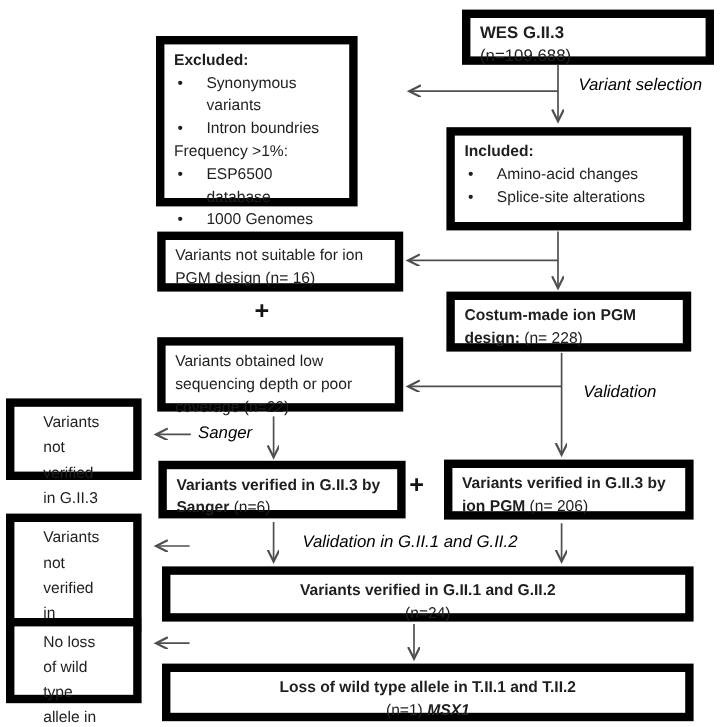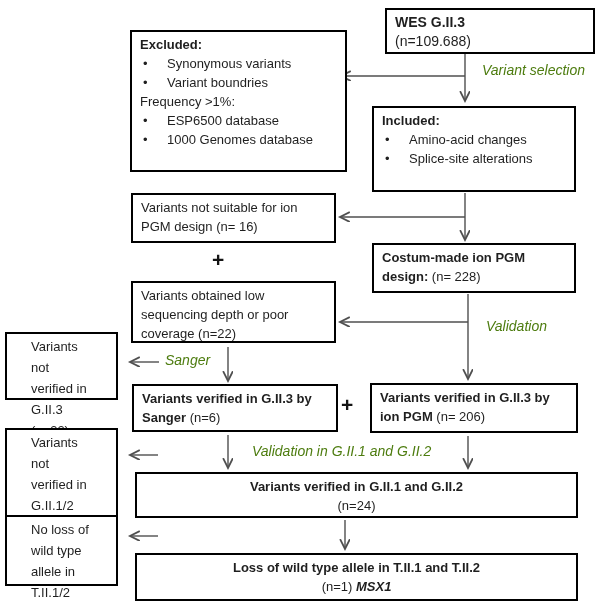--- a/index.html
+++ b/index.html
@@ -1,31 +1,31 @@
 <!DOCTYPE html>
 <html><head>
 <meta charset="utf-8">
 <style>
   html,body{margin:0;padding:0;background:#ffffff;}
   #canvas{
     position:relative;width:600px;height:606px;background:#ffffff;
     font-family:"Liberation Sans",sans-serif;color:#1f1f1f;overflow:hidden;
   }
   .box{
-    position:absolute;border:2px solid #000000;background:#ffffff;
+    position:absolute;border:7px solid #000000;background:#ffffff;
     font-size:13px;line-height:19px;padding:3px 8px;box-sizing:border-box;
   }
   .bold{font-weight:700;}
   .center{text-align:center;}
   .gene{font-weight:700;font-style:italic;}
   .bullet-row{display:flex;}
   .dot{flex:0 0 24px;padding-left:3px;}
   .smallbox{line-height:21px;padding:2px 24px;}
   .lbl{
-    position:absolute;font-style:italic;font-size:14px;color:#4d7c0f;
+    position:absolute;font-style:italic;font-size:14px;color:#000000;
     white-space:nowrap;
   }
   .plus{position:absolute;font-weight:700;font-size:21px;color:#141414;}
   svg.arrows{position:absolute;left:0;top:0;width:600px;height:606px;}
   svg.arrows line{stroke:#4f4f4f;stroke-width:1.4;}
 </style>
 </head>
 <body>
 
 <div id="canvas">
@@ -49,29 +49,29 @@
     <line x1="158" y1="455" x2="130" y2="455" marker-end="url(#ah)"></line>
     <line x1="345" y1="520" x2="345" y2="549" marker-end="url(#ah)"></line>
     <line x1="158" y1="536" x2="130" y2="536" marker-end="url(#ah)"></line>
   </svg>
 
   <div class="box" style="left:385px;top:8px;width:210px;height:46px;font-size:14px;">
     <div class="bold">WES G.II.3</div>
     <div>(n=109.688)</div>
   </div>
 
-  <div class="box" style="left:130px;top:30px;width:217px;height:142px;">
+  <div class="box" style="left:130px;top:30px;width:168px;height:142px;">
     <div class="bold">Excluded:</div>
     <div class="bullet-row">
       <span class="dot">•</span>
       <span>Synonymous variants</span>
     </div>
     <div class="bullet-row">
       <span class="dot">•</span>
-      <span>Variant boundries</span>
+      <span>Intron boundries</span>
     </div>
     <div>Frequency &gt;1%:</div>
     <div class="bullet-row">
       <span class="dot">•</span>
       <span>ESP6500 database</span>
     </div>
     <div class="bullet-row">
       <span class="dot">•</span>
       <span>1000 Genomes database</span>
     </div>

